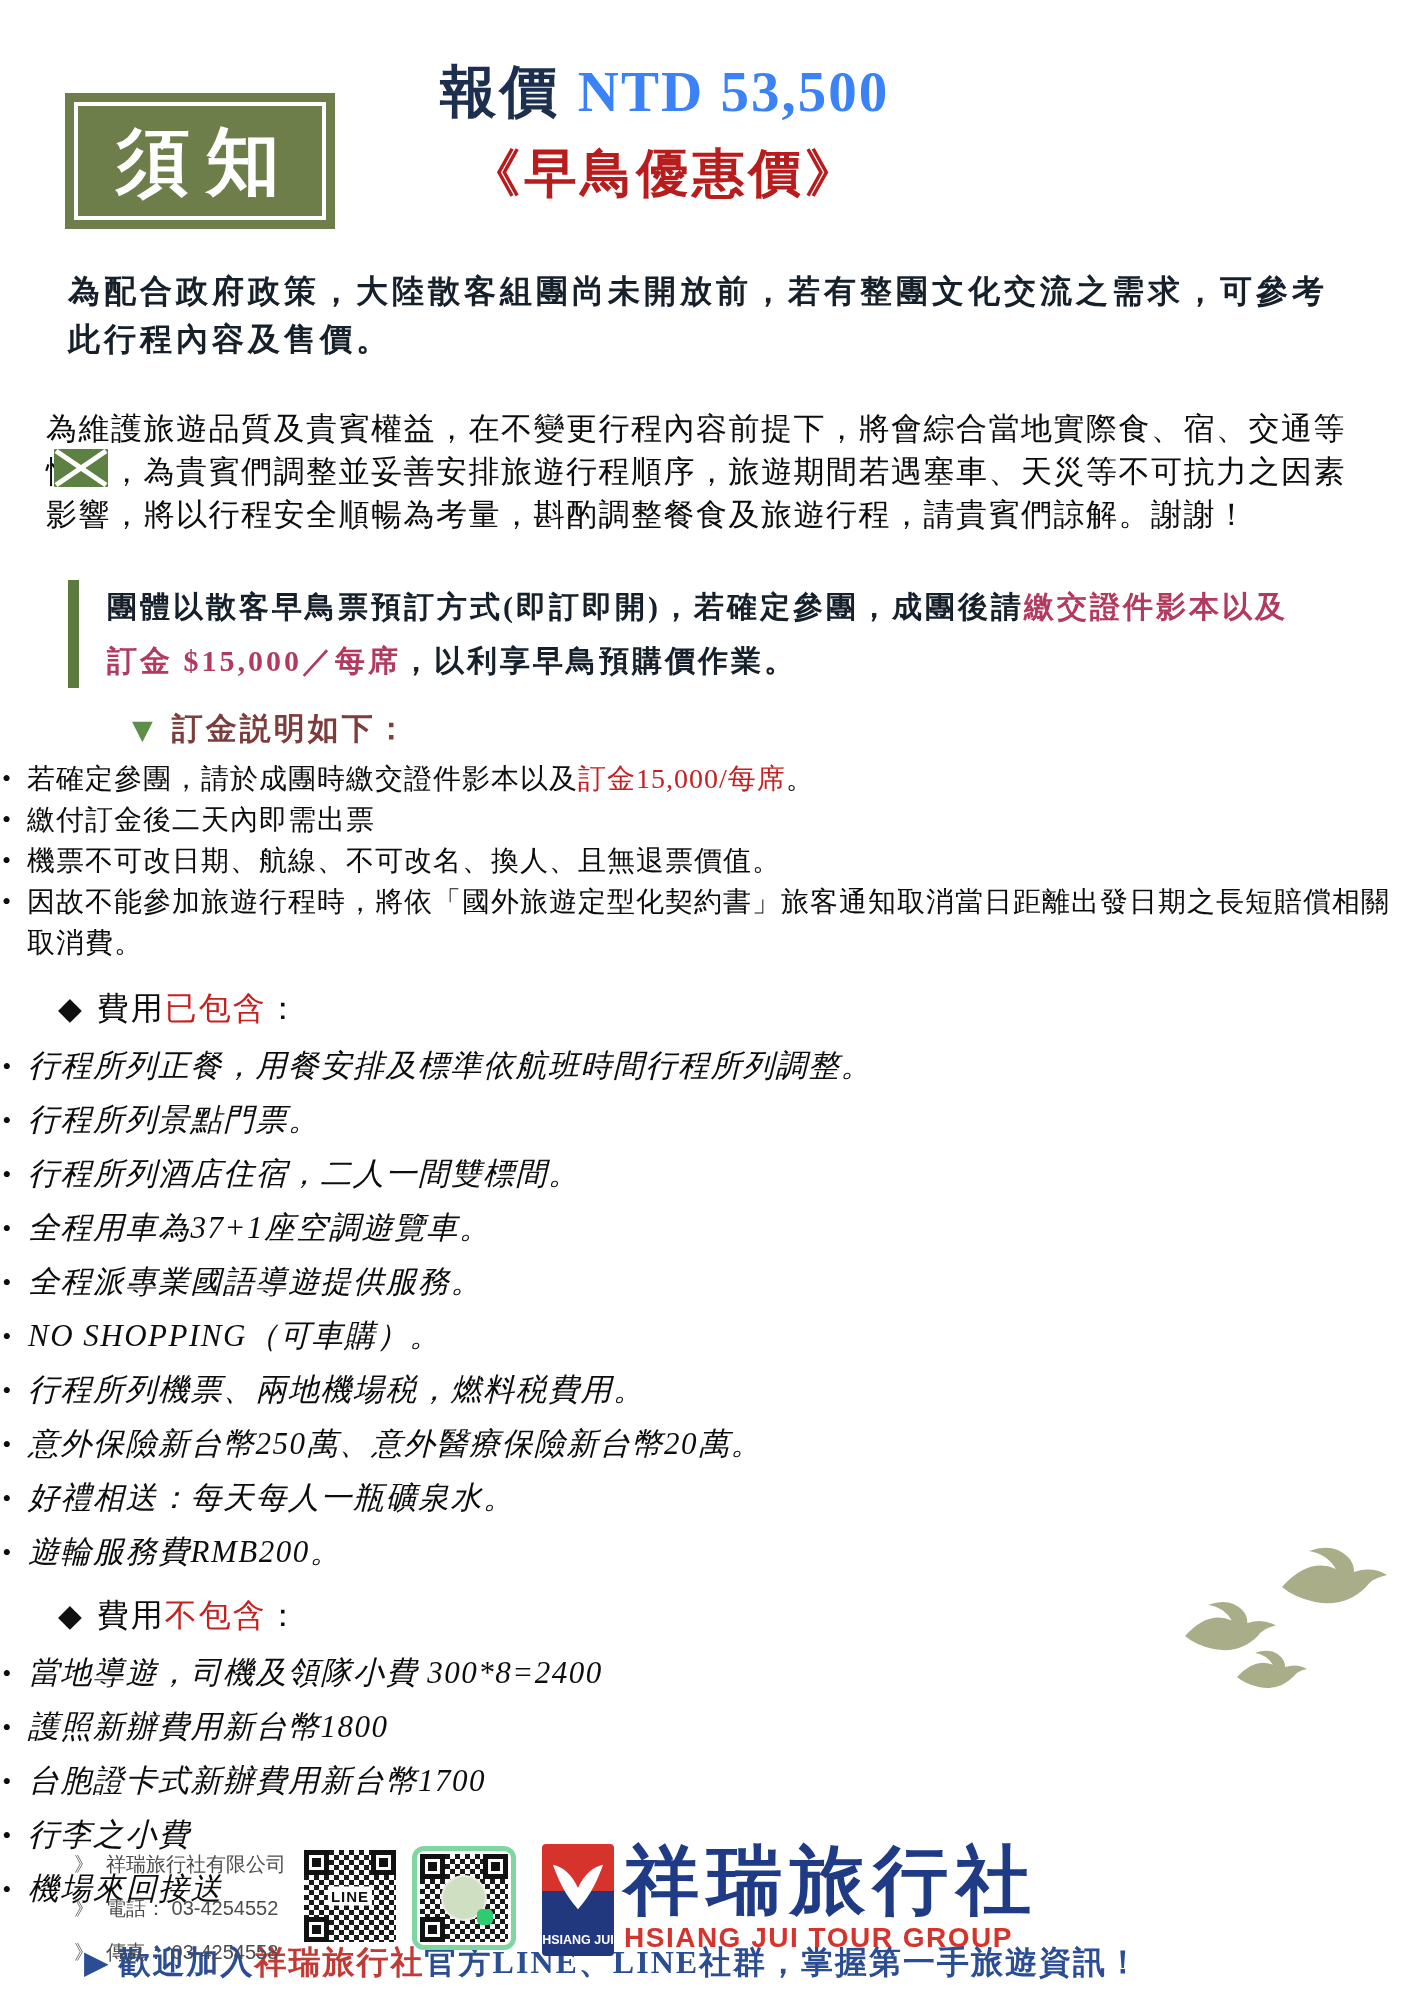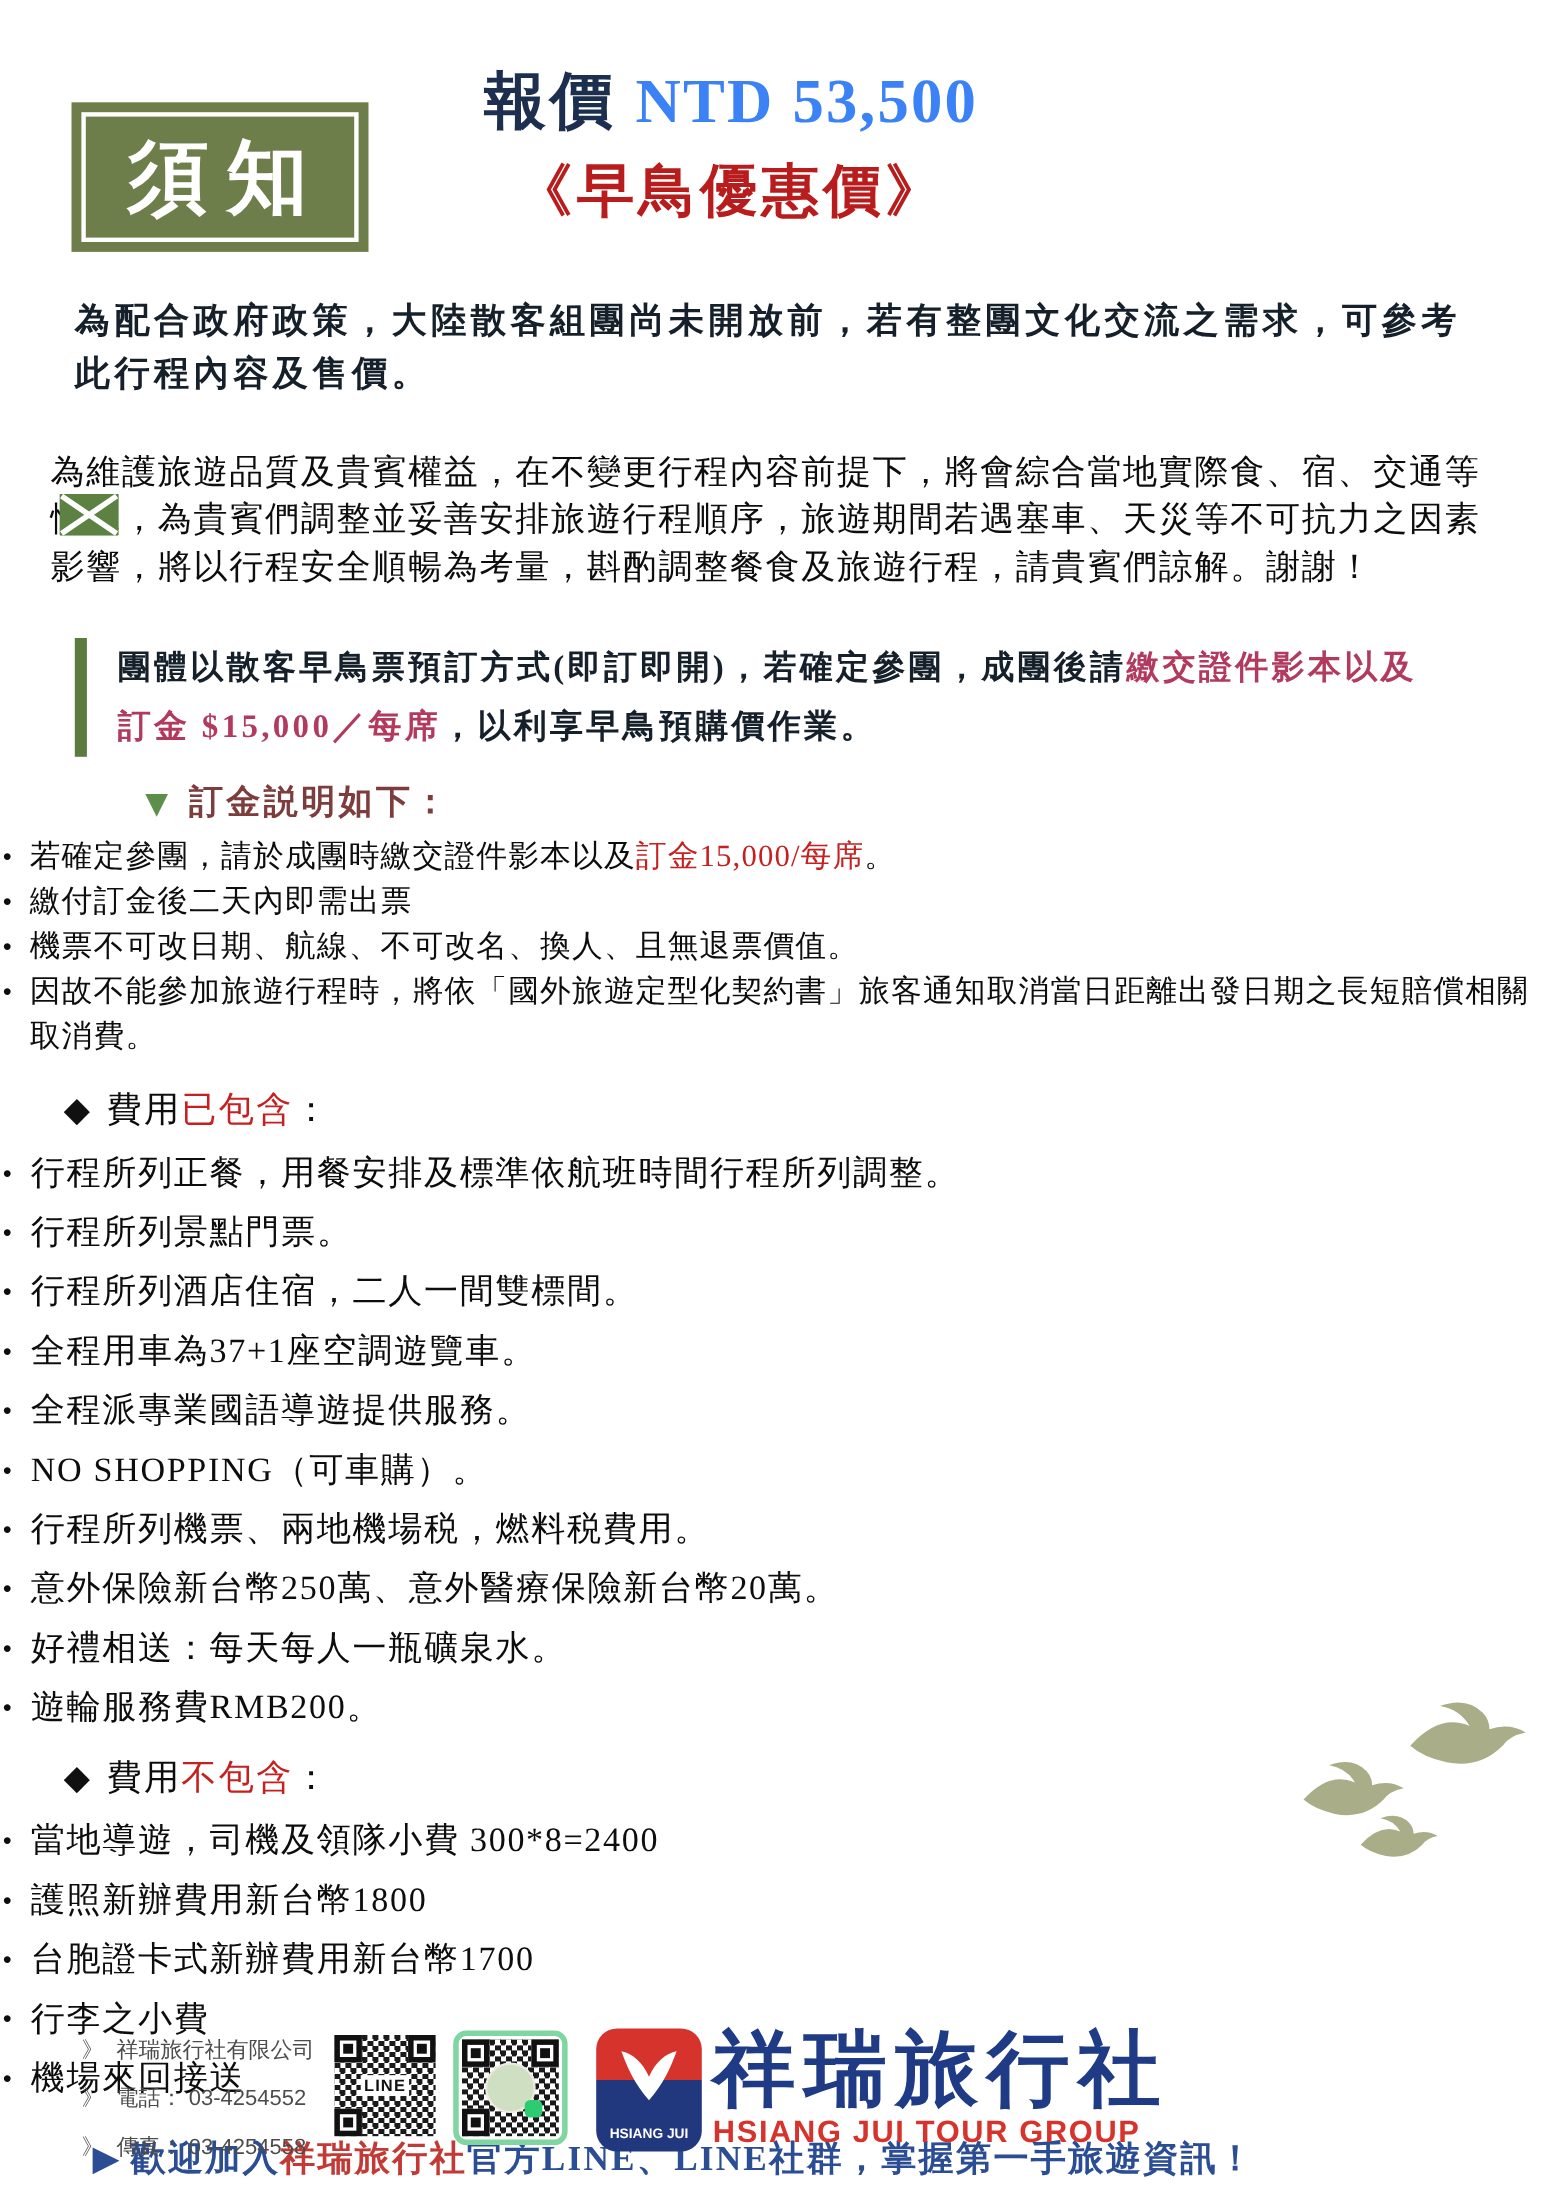--- a/index.html
+++ b/index.html
@@ -38,21 +38,21 @@
   .tri { color:#5d8f4b; font-size:27px; margin-right:16px; font-family:"DejaVu Sans",sans-serif; }
   ul.plain { list-style:none; margin:0; padding:0; }
   .deposit-list { margin:0 210px 0 140px; font-size:28px; line-height:41px; letter-spacing:1px; color:#0d0d0d; }
   .deposit-list li { position:relative; padding-left:27px; }
   .deposit-list li::before { content:"•"; position:absolute; left:2px; top:0; font-size:26px; }
   .red { color:#c42121; }
 
   
   .section-header { margin:24px 0 16px 58px; font-size:32px; letter-spacing:2px; color:#0d0d0d; }
   .diamond { color:#101010; font-size:31px; margin-right:13px; font-family:"DejaVu Sans",sans-serif; }
-  .cost-list { margin:0 80px 0 104px; font-size:31px; letter-spacing:1.5px; color:#0d0d0d; }
+  .cost-list { margin:0 80px 0 104px; font-size:31px; letter-spacing:1.5px; color:#0d0d0d;font-style:italic; }
   .cost-list li { position:relative; padding-left:28px; margin-bottom:17px; line-height:37px; }
   .cost-list li::before { content:"•"; position:absolute; left:2px; top:1px; font-size:26px; }
 
   
   .birds { position:absolute; left:1172px; top:1542px; width:240px; height:160px; }
   .birds path { fill:#a9ae88; }
 
   
   .banner { margin:34px 60px 0 84px; font-size:32px; font-weight:bold; color:#2b4d93; letter-spacing:2px; white-space:nowrap; }
   .banner .arrow { margin-right:8px; font-family:"DejaVu Sans",sans-serif; }
@@ -69,21 +69,21 @@
   .f-tl { top:0; left:0; } .f-tr { top:0; right:0; } .f-bl { bottom:0; left:0; }
   .qr1 { margin:8px 0 0 18px; }
   .qr-label { position:absolute; top:50%; left:50%; transform:translate(-50%,-50%); background:#fff;
               padding:1px 3px; font:bold 15px "Liberation Sans",sans-serif; letter-spacing:1px; color:#111; }
   .qr2-wrap { border:5px solid #7fd6a0; border-radius:12px; padding:3px; background:#fff; margin:4px 0 0 16px; flex:none; }
   .qr2 { width:88px; height:88px; }
   .qr-avatar { position:absolute; top:50%; left:50%; transform:translate(-50%,-50%); width:42px; height:42px;
                border-radius:50%; background:#cfe0c2; border:2px solid #eceae2; }
   .qr-mini { position:absolute; right:15px; bottom:17px; width:16px; height:16px; background:#2ecc71; border-radius:5px; }
 
-  .logo-badge { width:96px; height:112px; border-radius:19px; flex:none; position:relative; margin:2px 10px 0 26px;
+  .logo-badge { width:72px; height:112px; border-radius:4px; flex:none; position:relative; margin:2px 10px 0 26px;
                 background:linear-gradient(#d6332c 0 42%, #21377e 42%); }
   .logo-v { position:absolute; top:20px; left:50%; transform:translateX(-50%); }
   .logo-badge-text { position:absolute; bottom:9px; width:100%; text-align:center; color:#fff;
                      font:bold 12.5px "Liberation Sans",sans-serif; white-space:nowrap; }
   .logo-text-block { margin-top:0; }
   .logo-cjk { font-family:"Liberation Sans",sans-serif; font-weight:bold; color:#203b85;
               font-size:75px; line-height:76px; letter-spacing:8px; white-space:nowrap; }
   .logo-en { font-family:"Liberation Sans",sans-serif; font-weight:bold; color:#d6332c;
              font-size:28px; letter-spacing:1.5px; margin-top:4px; white-space:nowrap; }
 </style>

